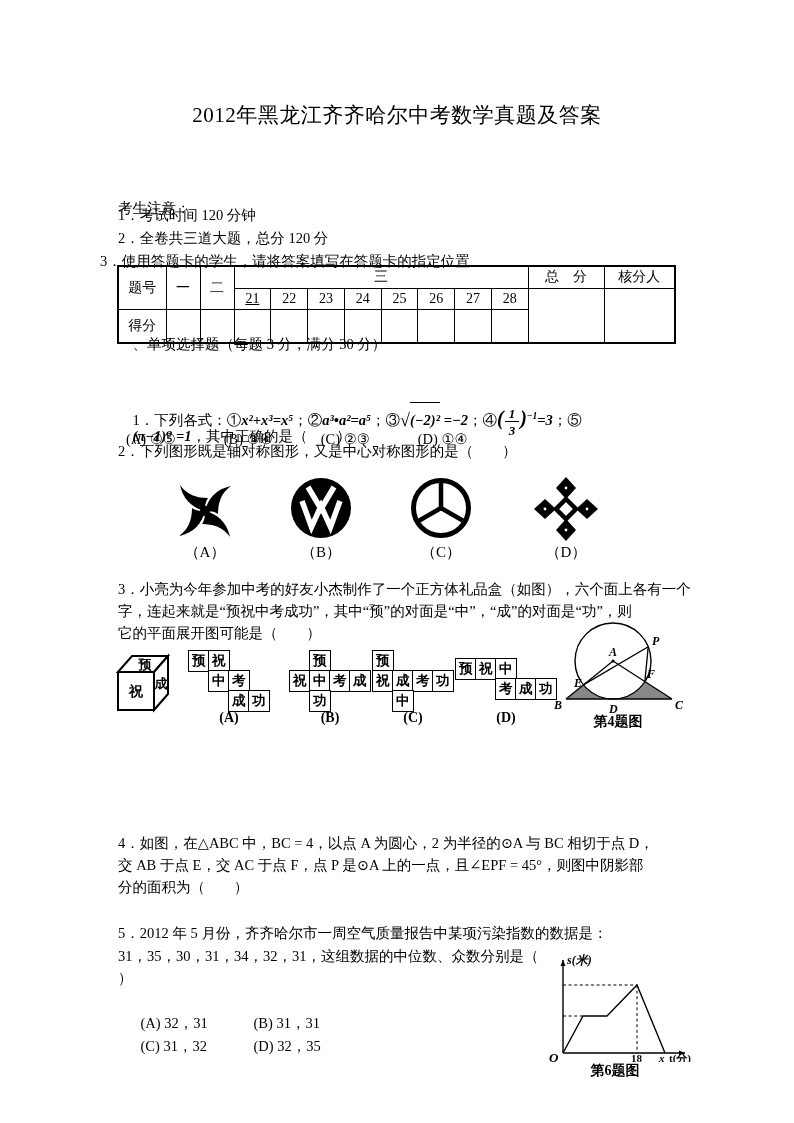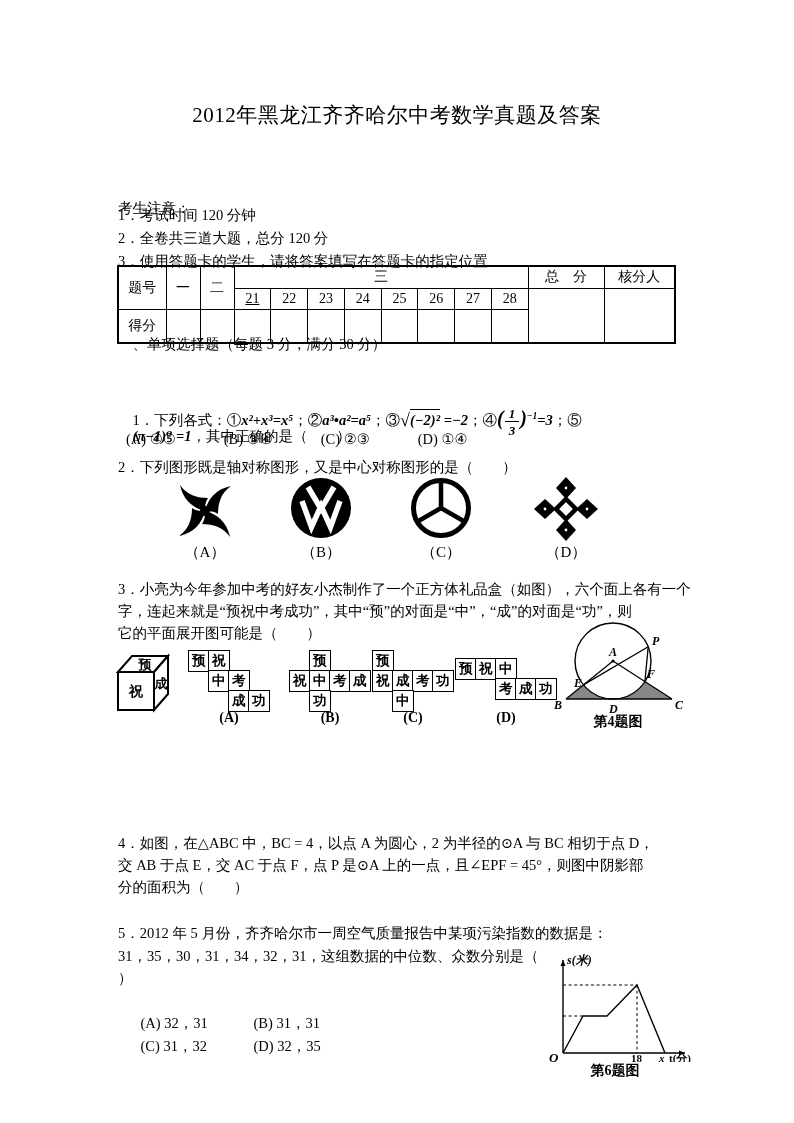--- a/index.html
+++ b/index.html
@@ -17,21 +17,21 @@
   
   .title { left:0; top:101px; width:794px; text-align:center; font-size:21px; letter-spacing:0.5px; }
   
   #score-table { border-collapse:collapse; table-layout:fixed; border:2px solid #000; }
   #score-table td { border:1px solid #000; text-align:center; vertical-align:middle; font-size:14px; padding:0; }
   
   .frac { display:inline-block; vertical-align:middle; text-align:center; line-height:1; font-size:13px; margin:0 1px; }
   .frac .num { display:block; padding:0 4px 1.5px; border-bottom:1.5px solid #000; }
   .frac .den { display:block; padding-top:1.5px; }
   .sqrt-sign { font-weight:bold; font-size:18px; vertical-align:-1px; }
-  .radicand { border-top:1.6px solid #000; padding-top:2px; }
+  .radicand { border-top:1.6px solid #000; padding-top:9px; }
   
   .optrow { display:flex; white-space:pre; }
   
   .ncell {
     position:absolute; width:21.5px; height:21.5px; border:1.6px solid #000; background:#fff;
     display:flex; align-items:center; justify-content:center; font-weight:bold; font-size:13.5px;
   }
   .netlabel { font-weight:bold; font-size:14px; text-align:center; }
   .figcap { font-weight:bold; font-size:14px; text-align:center; }
   .q2label { font-size:15px; text-align:center; }
@@ -40,21 +40,21 @@
 </head>
 <body>
 
 <div id="page">
 
   <div class="abs title">2012年黑龙江齐齐哈尔中考数学真题及答案</div>
 
   <div class="abs line" style="left:118px;top:181px;margin-top:16px;">考生注意：</div>
   <div class="abs line" style="left:118px;top:204px;">1．考试时间 120 分钟</div>
   <div class="abs line" style="left:118px;top:227px;">2．全卷共三道大题，总分 120 分</div>
-  <div class="abs line" style="left:118px;top:250px;">3．使用答题卡的学生，请将答案填写在答题卡的指定位置</div>
+  <div class="abs line" style="left:100px;top:250px;">3．使用答题卡的学生，请将答案填写在答题卡的指定位置</div>
 
   <table id="score-table" class="abs" style="left:117px;top:265px;width:559px;">
     <tbody>
         <tr style="height:22px;">
       <td style="width:48px;" rowspan="2">题号</td>
       <td style="width:34px;" rowspan="2">一</td>
       <td style="width:34px;" rowspan="2">二</td>
       <td colspan="8">三</td>
       <td style="width:76px;">总　分</td>
       <td style="width:71px;">核分人</td>
@@ -94,21 +94,21 @@
   <div class="abs line" style="left:118px;top:403px;">
     <span class="math">(π−1)⁰ =1</span><span class="plain">，其中正确的是（　　）</span>
   </div>
   <div class="abs optrow" style="left:126px;top:431px;gap:48px;">
     <span>(A) ④⑤</span>
     <span>(B) ③④</span>
     <span>(C) ②③</span>
     <span>(D) ①④</span>
   </div>
 
-  <div class="abs line" style="left:118px;top:456px;">2．下列图形既是轴对称图形，又是中心对称图形的是（　　）</div>
+  <div class="abs line" style="left:118px;top:440px;">2．下列图形既是轴对称图形，又是中心对称图形的是（　　）</div>
 
   <svg class="abs" style="left:173px;top:479px;" width="64" height="64" viewBox="-32 -32 64 64">
     <g fill="#000">
       <path d="M0 0 C 3 -12 11 -22 26 -25 C 16 -18 13 -8 13 3 C 9 0 4 0 0 0 Z"></path>
       <path d="M0 0 C 3 -12 11 -22 26 -25 C 16 -18 13 -8 13 3 C 9 0 4 0 0 0 Z" transform="rotate(90)"></path>
       <path d="M0 0 C 3 -12 11 -22 26 -25 C 16 -18 13 -8 13 3 C 9 0 4 0 0 0 Z" transform="rotate(180)"></path>
       <path d="M0 0 C 3 -12 11 -22 26 -25 C 16 -18 13 -8 13 3 C 9 0 4 0 0 0 Z" transform="rotate(270)"></path>
       <circle cx="0" cy="0" r="5"></circle>
     </g>
   </svg>

